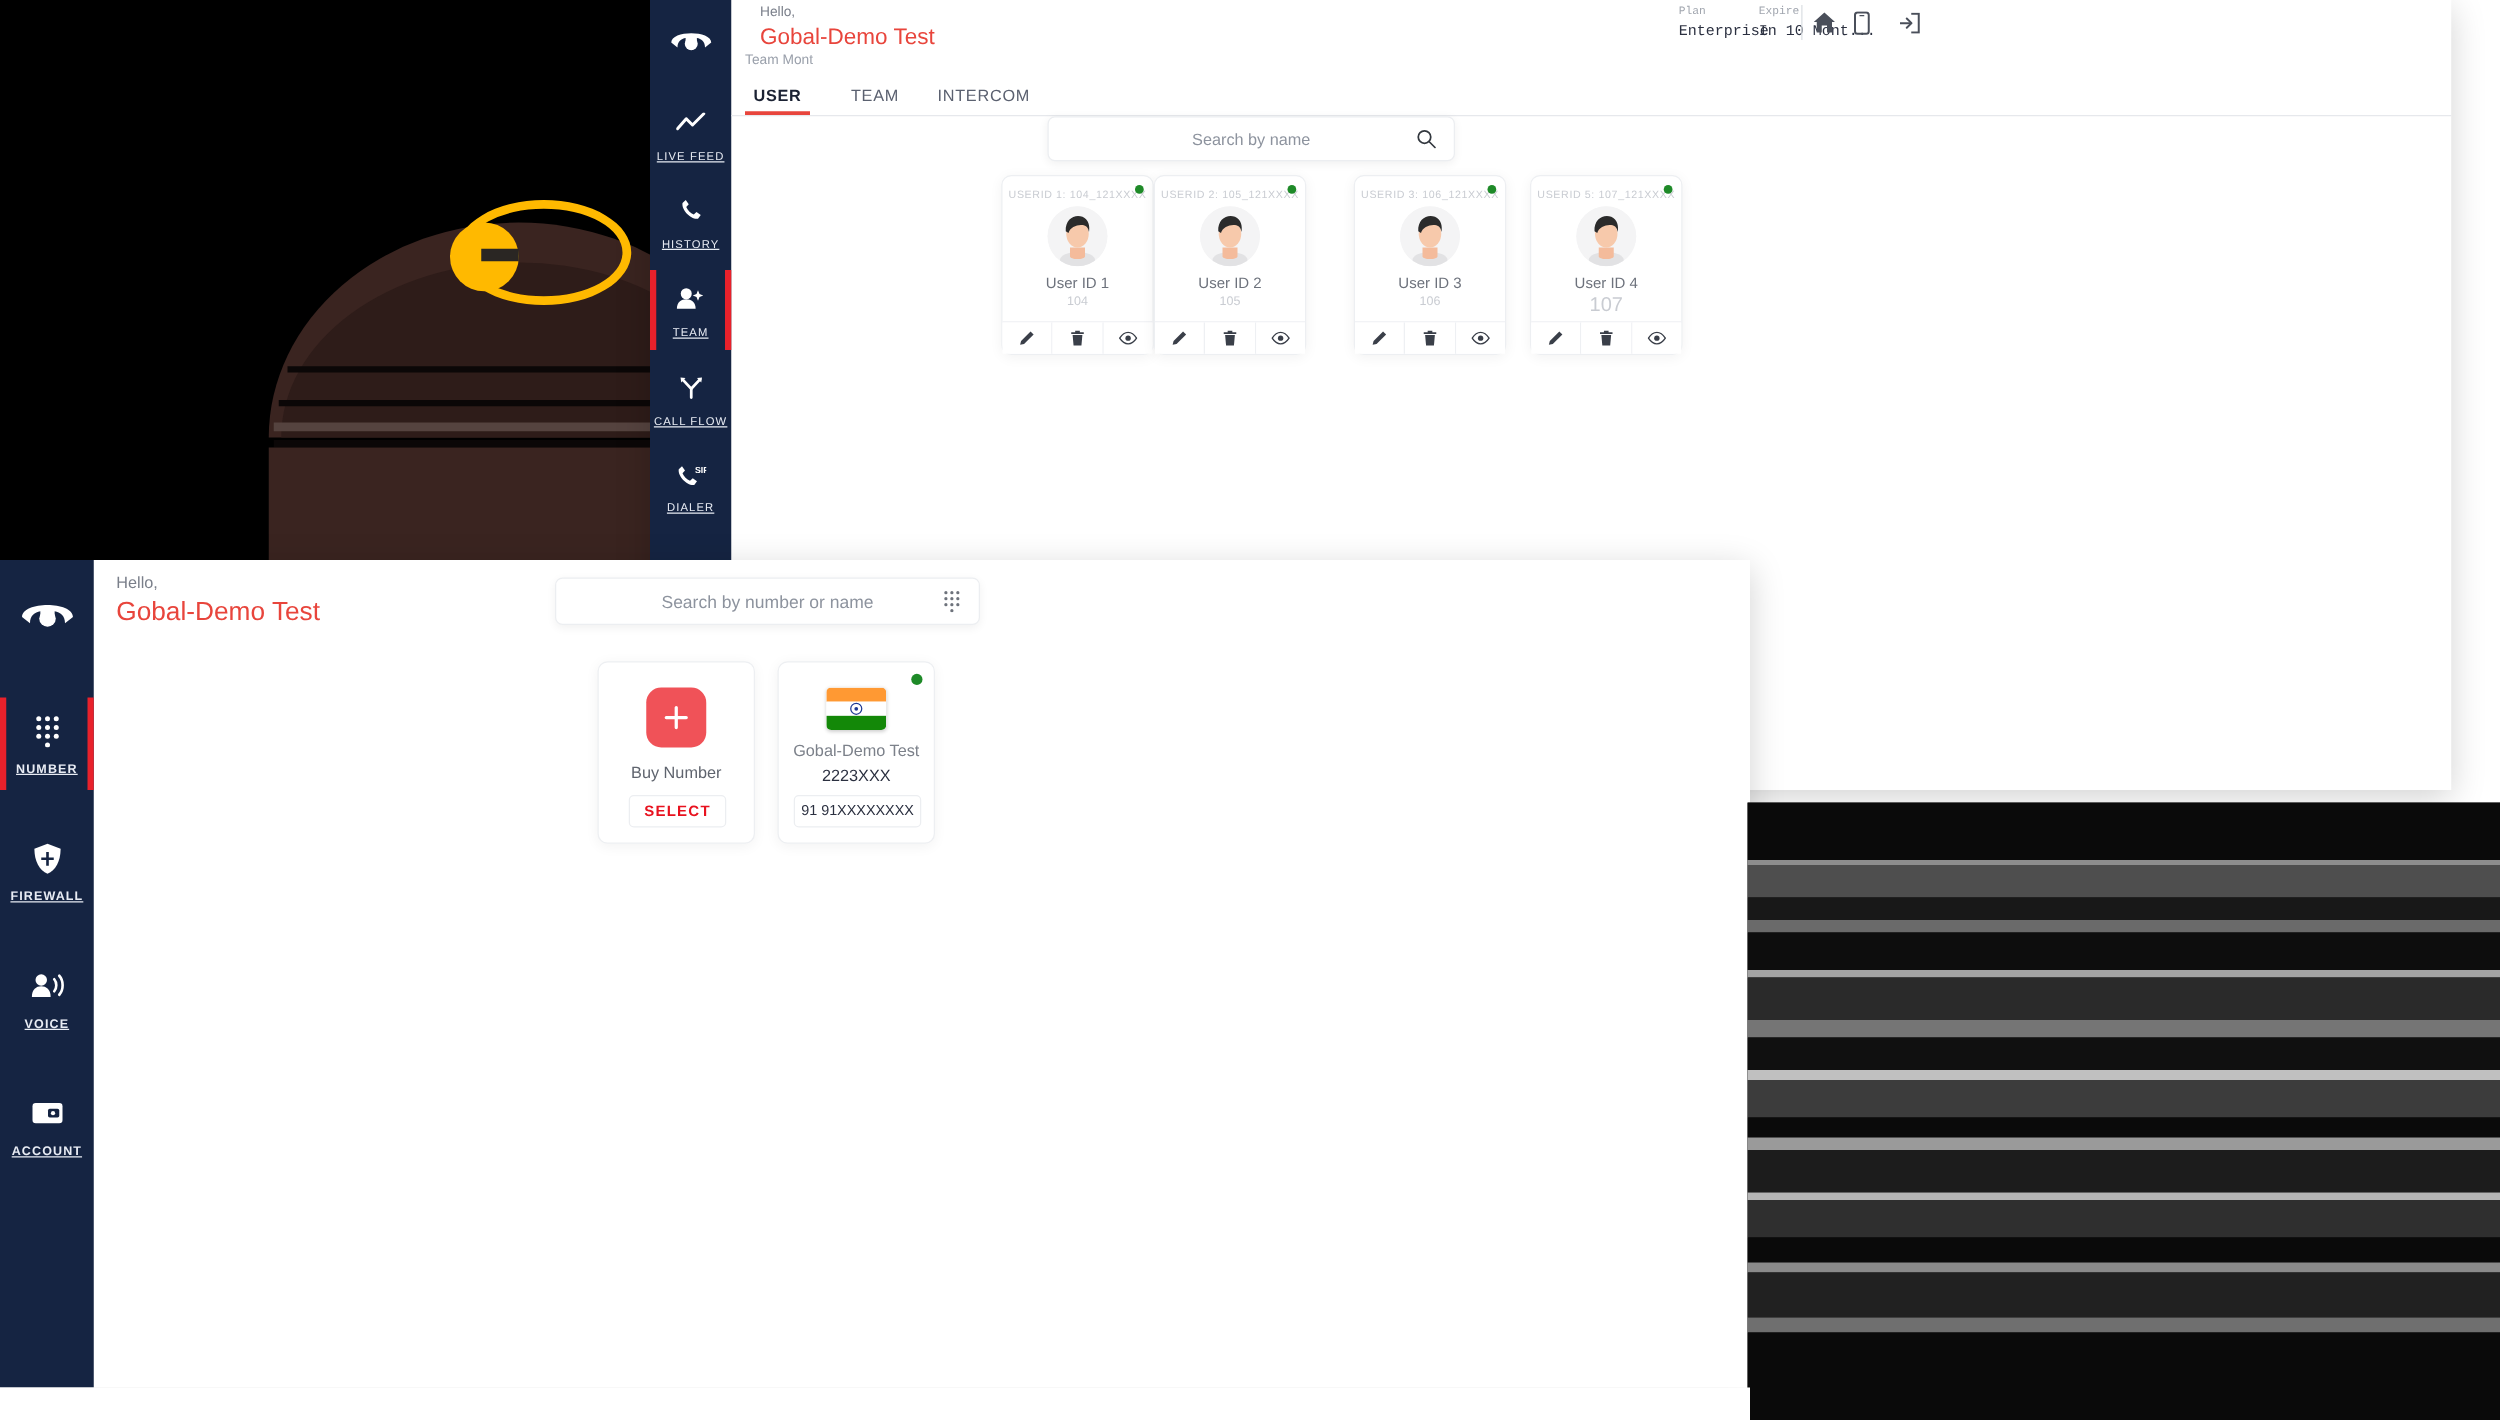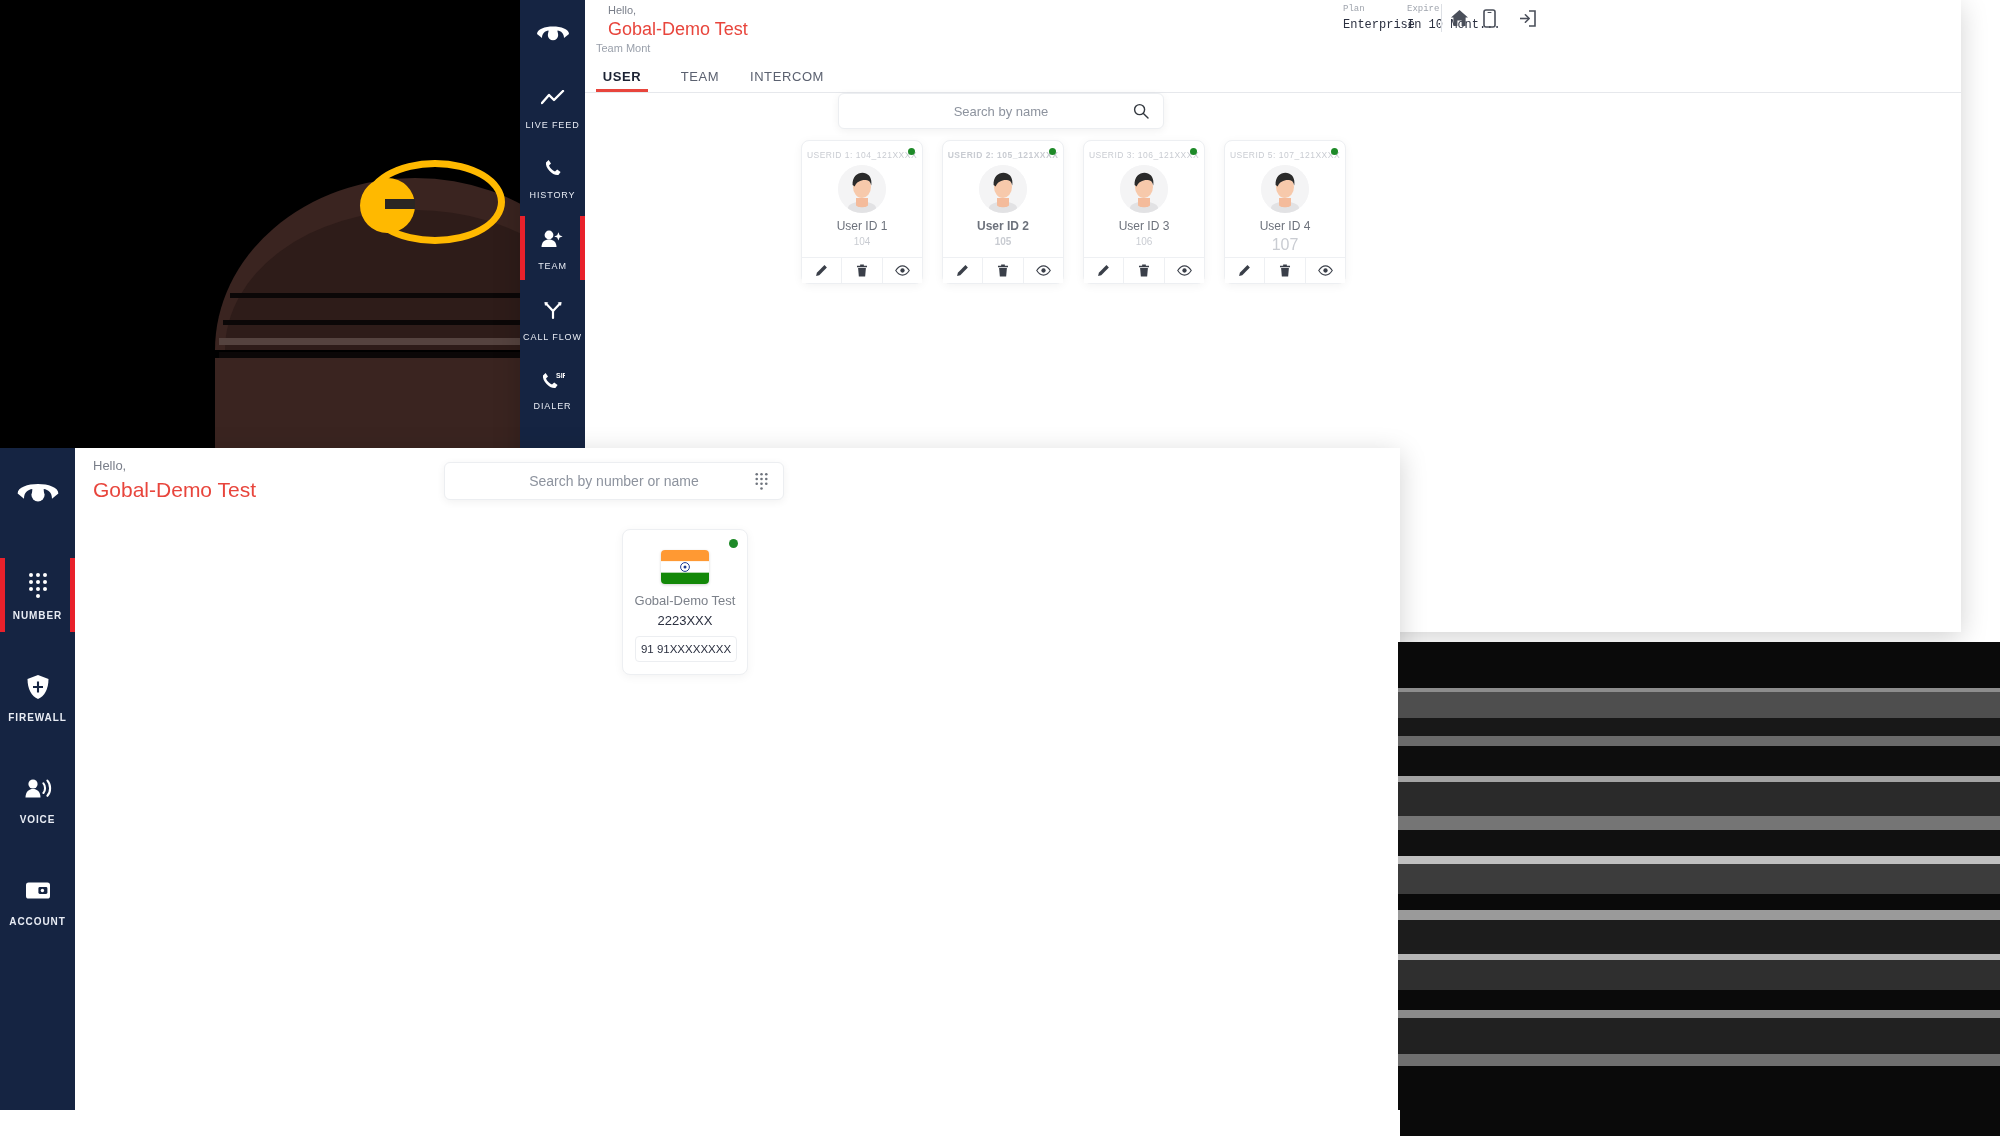--- a/index.html
+++ b/index.html
@@ -40,21 +40,21 @@
   }
   .sb-logo { display: flex; align-items: center; justify-content: center; }
   .sb-item {
     position: relative; width: 100%;
     display: flex; flex-direction: column; align-items: center; justify-content: center;
     color: #ffffff; cursor: pointer;
   }
   .sb-item .sb-icon { display: flex; align-items: center; justify-content: center; }
   .sb-item .sb-label {
     color: #e8ecf4; letter-spacing: .9px; text-transform: uppercase;
-    line-height: 1;
+    line-height: 1; text-decoration: underline;
   }
   .sb-item.active::before, .sb-item.active::after {
     content: ""; position: absolute; top: 0; bottom: 0; width: 5px; background: #e8212b;
   }
   .sb-item.active::before { left: 0; }
   .sb-item.active::after { right: 0; }
 
   .greet-small { color: #7a7f8a; }
   .greet-name { color: #e8453c; font-weight: 400; }
 
@@ -304,21 +304,21 @@
         </div>
         <div class="act-btn">
           <svg width="15" height="11" viewBox="0 0 16 11" aria-hidden="true">
               <path d="M8 0.6 C12 0.6 15.2 5.5 15.2 5.5 C15.2 5.5 12 10.4 8 10.4 C4 10.4 0.8 5.5 0.8 5.5 C0.8 5.5 4 0.6 8 0.6 Z" fill="none" stroke="#3a3f49" stroke-width="1.2"></path>
               <circle cx="8" cy="5.5" r="2.3" fill="#3a3f49"></circle>
             </svg>
         </div>
       </div>
     </div>
 
-    <div class="card" style="position:absolute; left:422px; top:140px; width:122px; height:144px;font-weight:bold;">
+    <div class="card" style="position:absolute; left:403px; top:140px; width:122px; height:144px;">
       <span class="dot-online" style="right:7px; top:7px; width:7px; height:7px;"></span>
       <span class="card-userid" style="font-size:8.5px; margin-top:9px;">USERID 2: 105_121XXXX</span>
       <div class="avatar-wrap" style="width:48px; height:48px; margin-top:5px;">
         <svg width="48" height="48" viewBox="0 0 48 48" aria-hidden="true">
           <circle cx="24" cy="24" r="24" fill="#f4f4f5"></circle>
           <ellipse cx="24" cy="43" rx="14" ry="6.5" fill="#e2e2e4"></ellipse>
           <path d="M18 33 L30 33 L30 40 C30 43 18 43 18 40 Z" fill="#f4bb9b"></path>
           <ellipse cx="24" cy="22" rx="9" ry="11" fill="#f7c9ab"></ellipse>
           <path d="M14.6 20 C14 10, 22 6, 28 8.4 C33 10.4, 34 16, 33.2 20.6 C32.6 17, 31 15.4, 28 15 C24 14.4, 18 16.6, 16.8 21.4 Z" fill="#2b2b2b"></path>
         </svg>
@@ -500,20 +500,31 @@
               <circle cx="18" cy="10" r="1.9"></circle>
             <circle cx="4" cy="17" r="1.9"></circle>
               <circle cx="11" cy="17" r="1.9"></circle>
               <circle cx="18" cy="17" r="1.9"></circle>
             <circle cx="11" cy="24" r="1.9"></circle>
           </g>
         </svg>
       </span>
     </div>
 
+    <div class="card" style="position:absolute; left:478px; top:81px; width:126px; height:146px; justify-content:flex-start;">
+      <div class="plus-rounded" style="width:48px; height:48px; margin-top:20px;">
+        <svg width="22" height="22" viewBox="0 0 22 22" aria-hidden="true">
+          <path d="M11 3 L11 19 M3 11 L19 11" stroke="#ffffff" stroke-width="2.6" stroke-linecap="round"></path>
+        </svg>
+      </div>
+      <div style="font-size:13px; color:#5f646e; margin-top:12px;">Buy Number</div>
+      <div class="ghost-btn" style="position:absolute; bottom:12px; left:24px; width:78px; height:26px; font-size:12px; font-weight:bold;">
+        <span>SELECT</span>
+      </div>
+    </div>
 
     <div class="card" style="position:absolute; left:622px; top:81px; width:126px; height:146px;">
       <span class="dot-online" style="right:9px; top:9px; width:9px; height:9px;"></span>
       <div style="width:48px; height:34px; margin-top:20px; border-radius:4px; overflow:hidden; box-shadow:0 1px 3px rgba(0,0,0,0.18);">
         <svg width="48" height="34" viewBox="0 0 48 34" aria-hidden="true">
           <rect x="0" y="0" width="48" height="11.34" fill="#FF9933"></rect>
           <rect x="0" y="11.34" width="48" height="11.32" fill="#FFFFFF"></rect>
           <rect x="0" y="22.66" width="48" height="11.34" fill="#138808"></rect>
           <circle cx="24" cy="17" r="4.4" fill="none" stroke="#1f3a93" stroke-width="1"></circle>
           <circle cx="24" cy="17" r="1.5" fill="#1f3a93"></circle>

